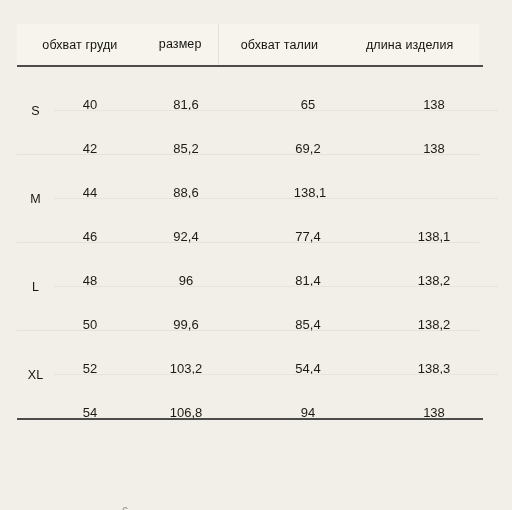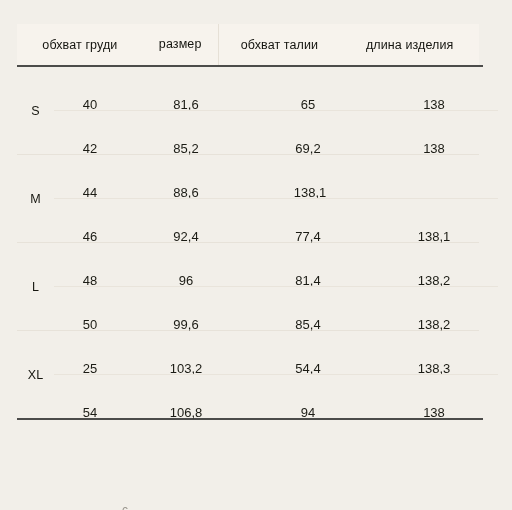--- a/index.html
+++ b/index.html
@@ -193,21 +193,21 @@
             <div class="cell c-waist">85,4</div>
             <div class="cell c-length">138,2</div>
           </div>
         </div>
       </div>
 
       <div class="group">
         <div class="size-cell">XL</div>
         <div class="rows">
           <div class="subrow">
-            <div class="cell c-num">25</div>
+            <div class="cell c-num">52</div>
             <div class="cell c-chest">103,2</div>
             <div class="cell c-waist">54,4</div>
             <div class="cell c-length">138,3</div>
           </div>
           <div class="subrow">
             <div class="cell c-num">54</div>
             <div class="cell c-chest">106,8</div>
             <div class="cell c-waist">94</div>
             <div class="cell c-length">138</div>
           </div>

